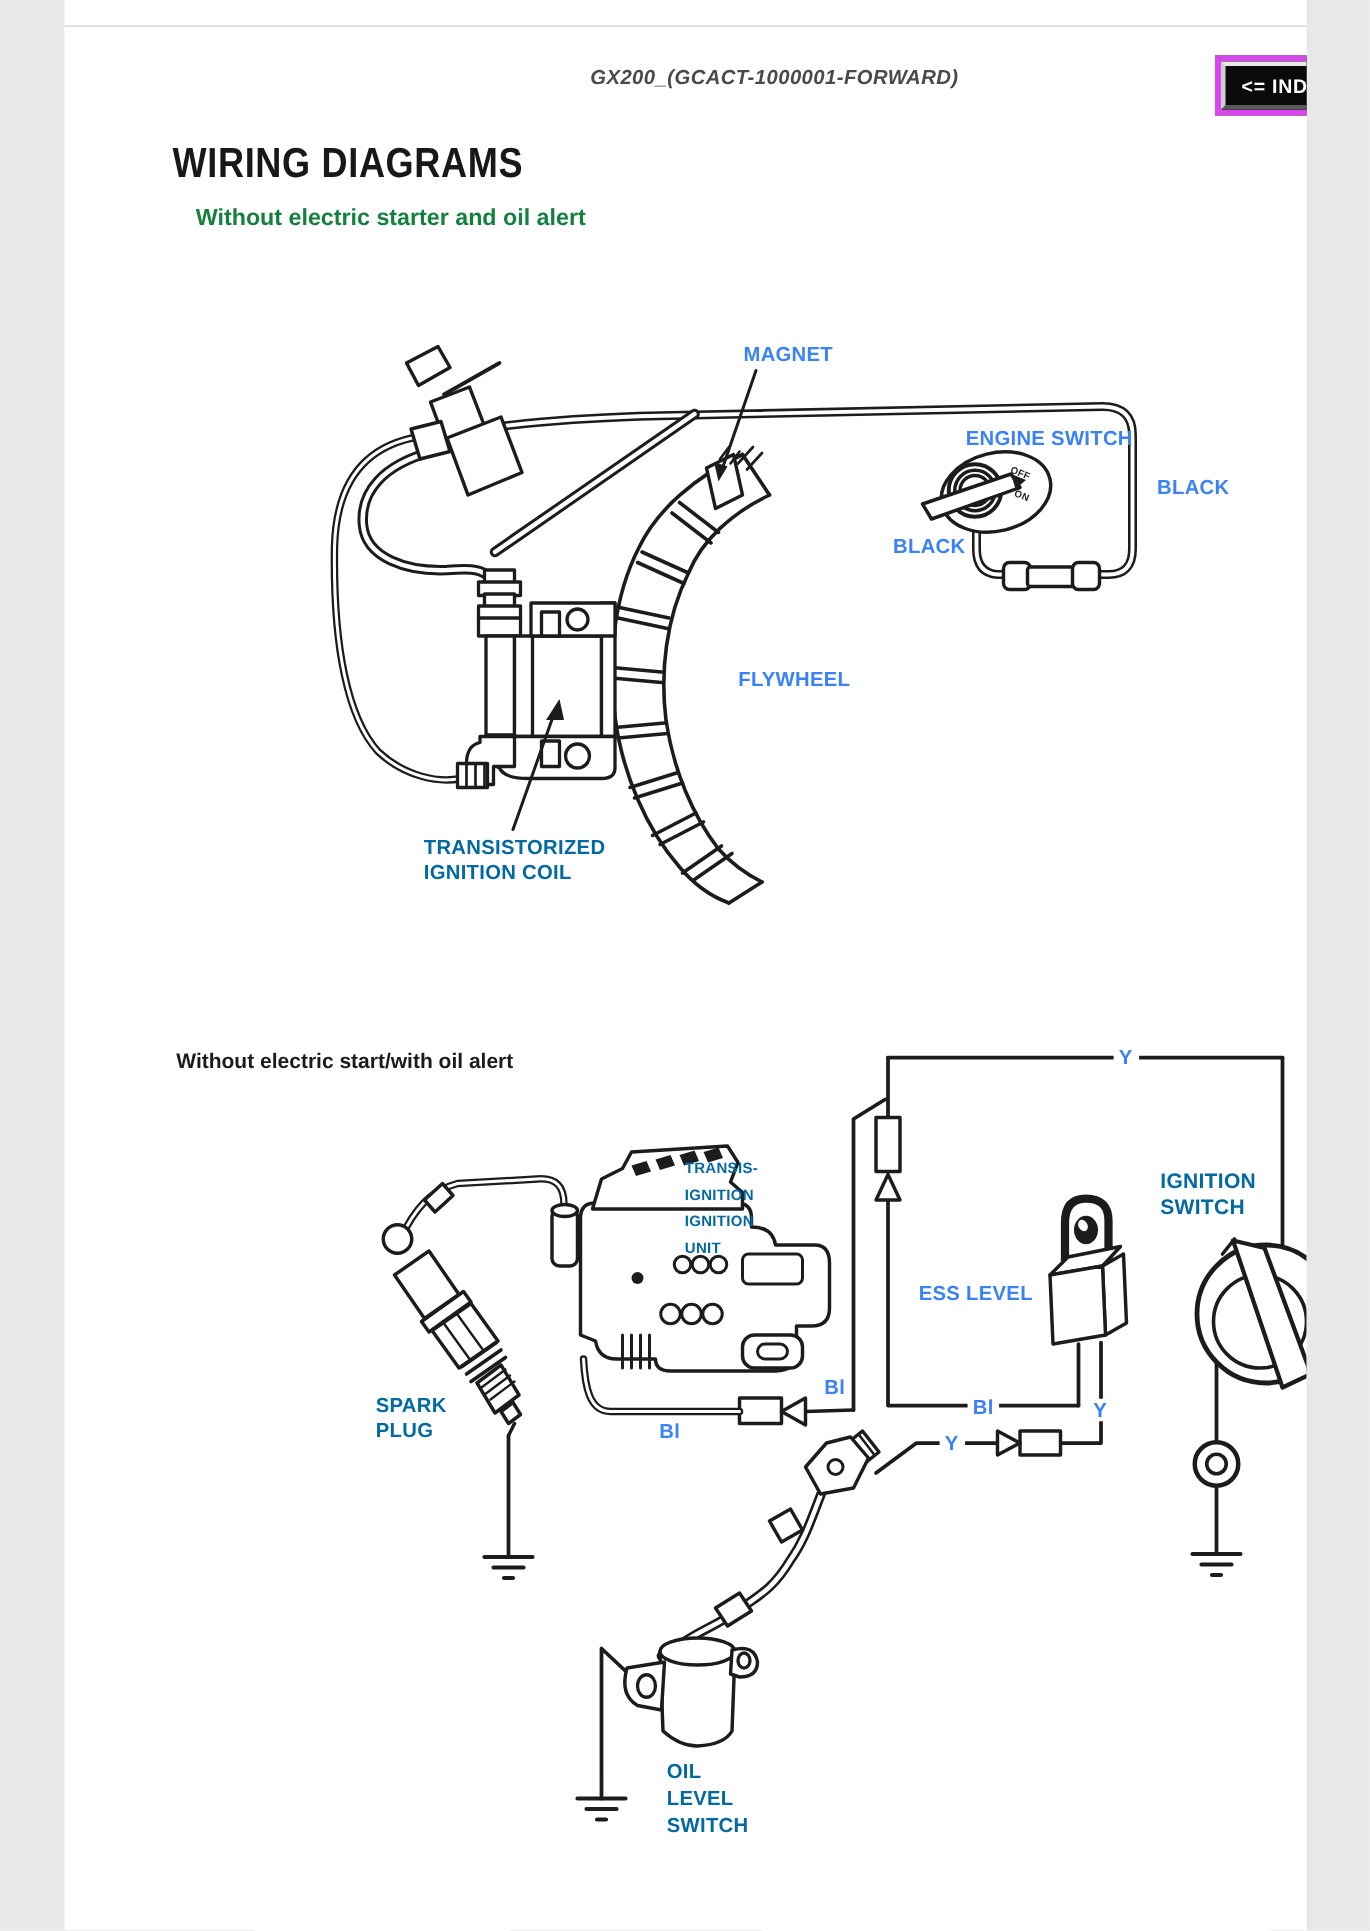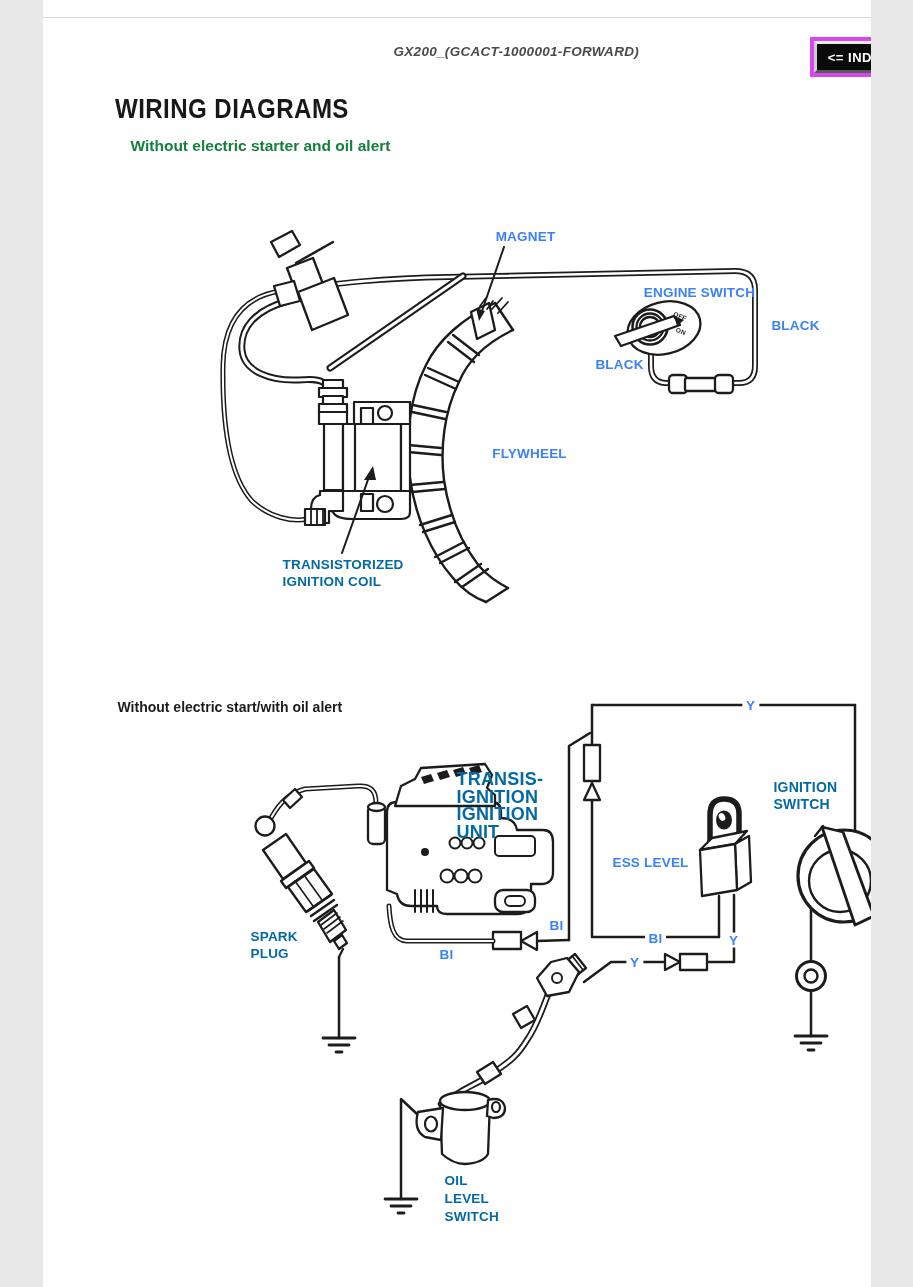--- a/index.html
+++ b/index.html
@@ -253,21 +253,21 @@
   <div class="lbl" style="left:753px;top:325px">BLACK</div>
   <div class="lbl" style="left:577px;top:364px">BLACK</div>
   <div class="lbl" style="left:487px;top:453px">FLYWHEEL</div>
   <div class="switch-txt" style="left:637px;top:316px">OFF</div>
   <div class="switch-txt" style="left:638px;top:331px">ON</div>
   <div class="lbl-block" style="left:240px;top:556px">
     <div>TRANSISTORIZED</div>
     <div>IGNITION COIL</div>
   </div>
 
-  <div class="lbl-block" style="left:414px;top:771px;font-size:18px;line-height:17.5px">
+  <div class="lbl-block" style="left:414px;top:771px;font-size:10px;line-height:17.5px">
     <div>TRANSIS-</div>
     <div>IGNITION</div>
     <div>IGNITION</div>
     <div>UNIT</div>
   </div>
   <div class="lbl" style="left:608px;top:862px">ESS LEVEL</div>
   <div class="lbl-block" style="left:731px;top:779px;font-size:14px">
     <div>IGNITION</div>
     <div>SWITCH</div>
   </div>

